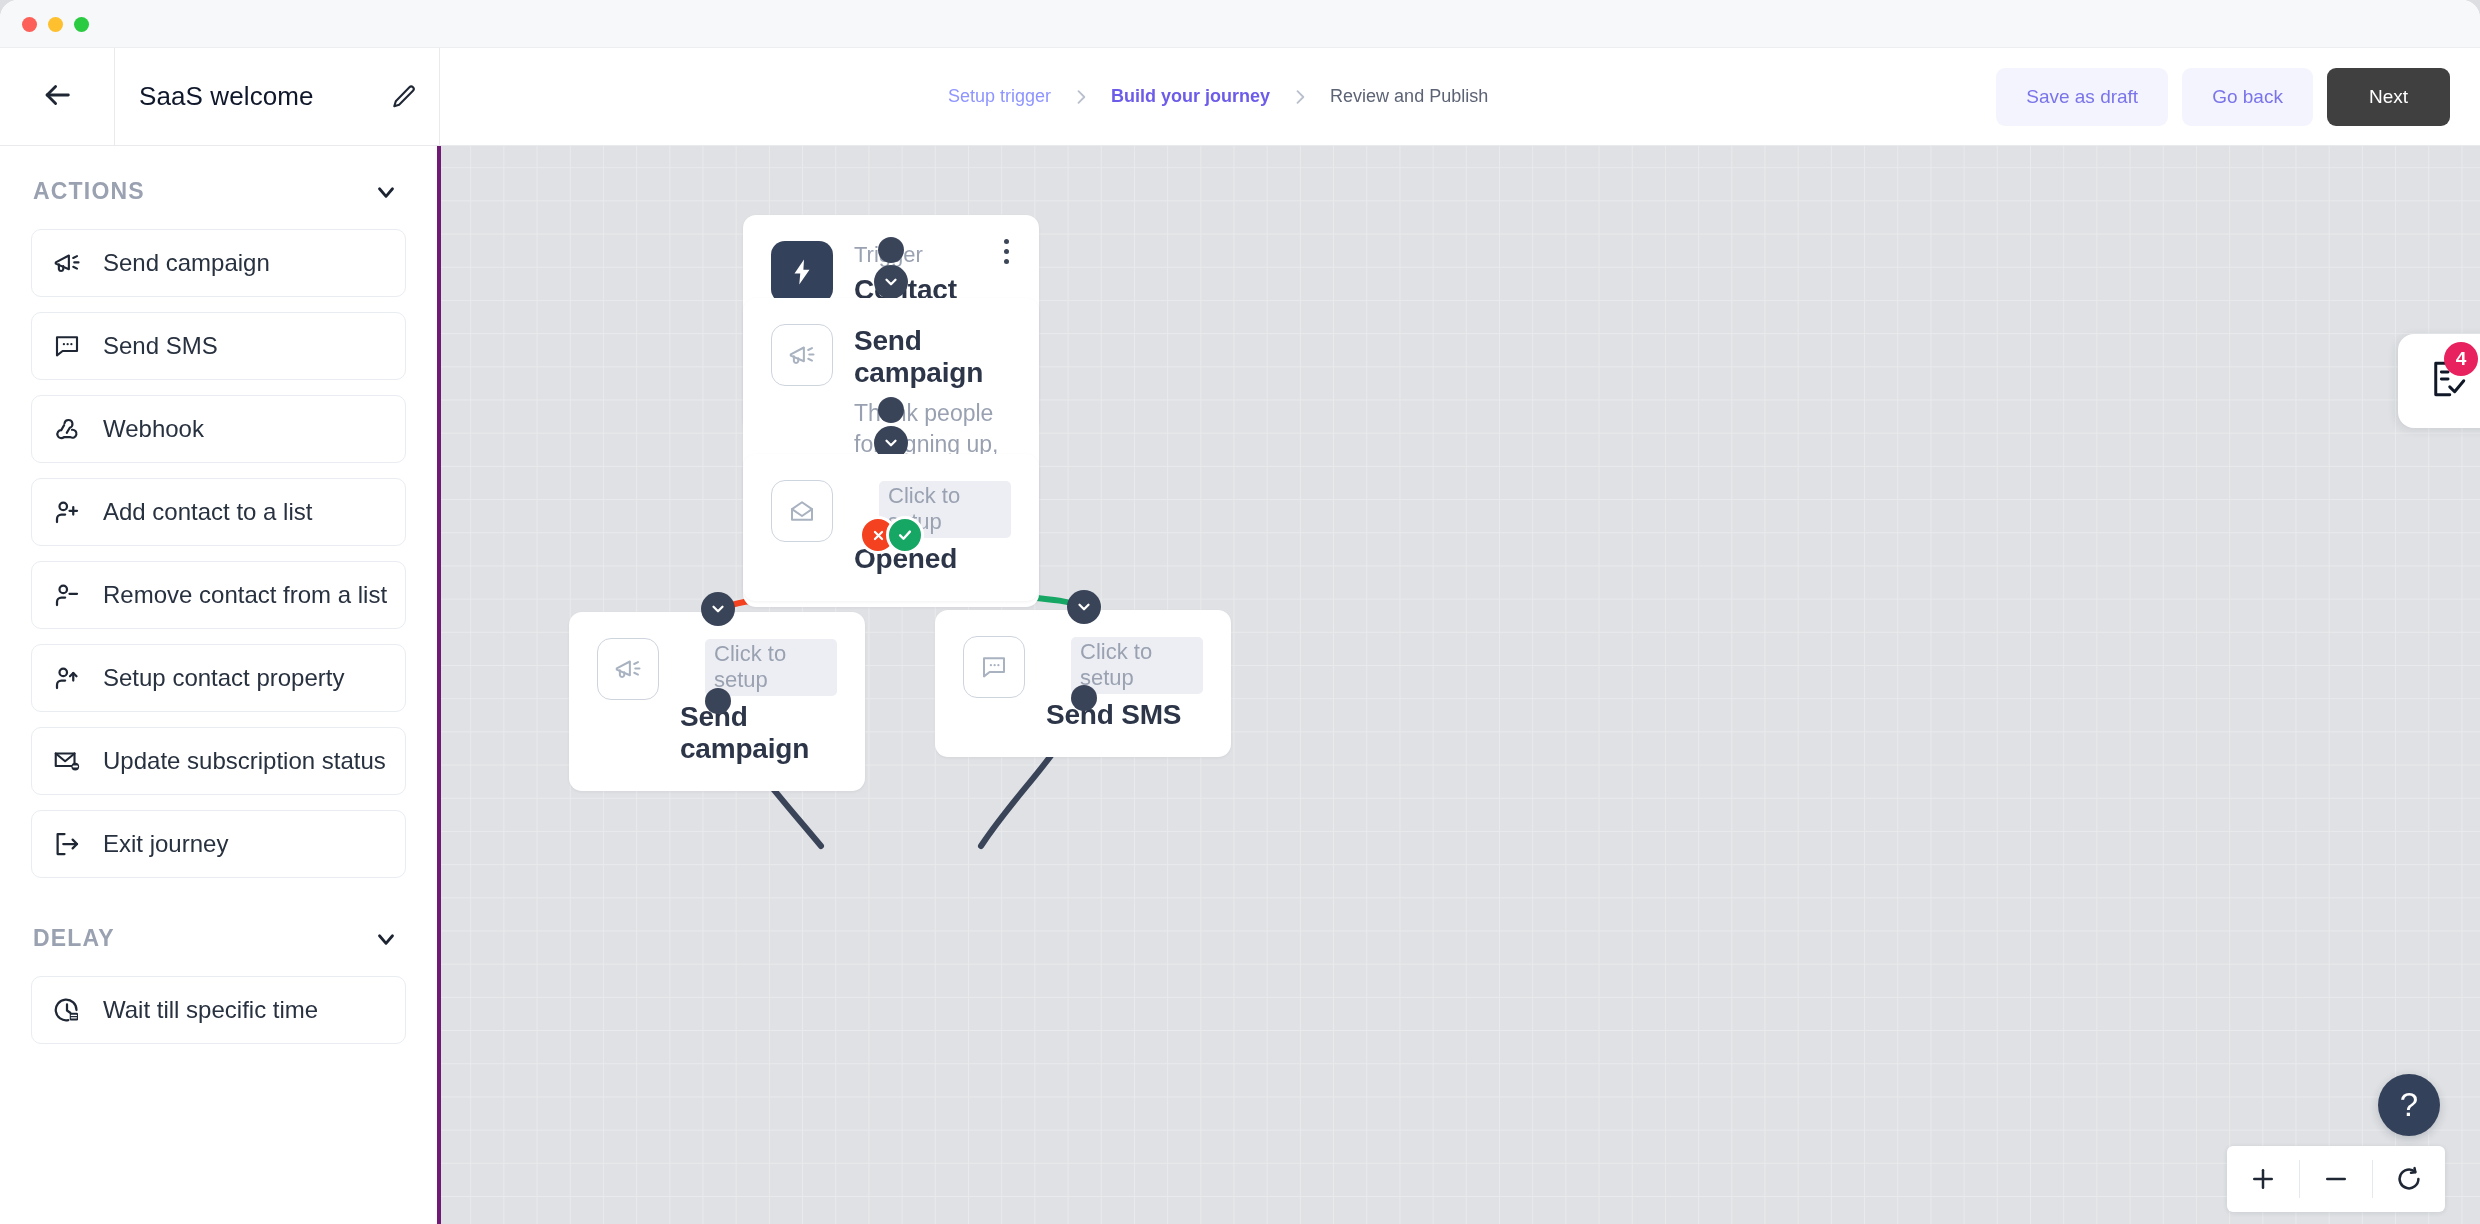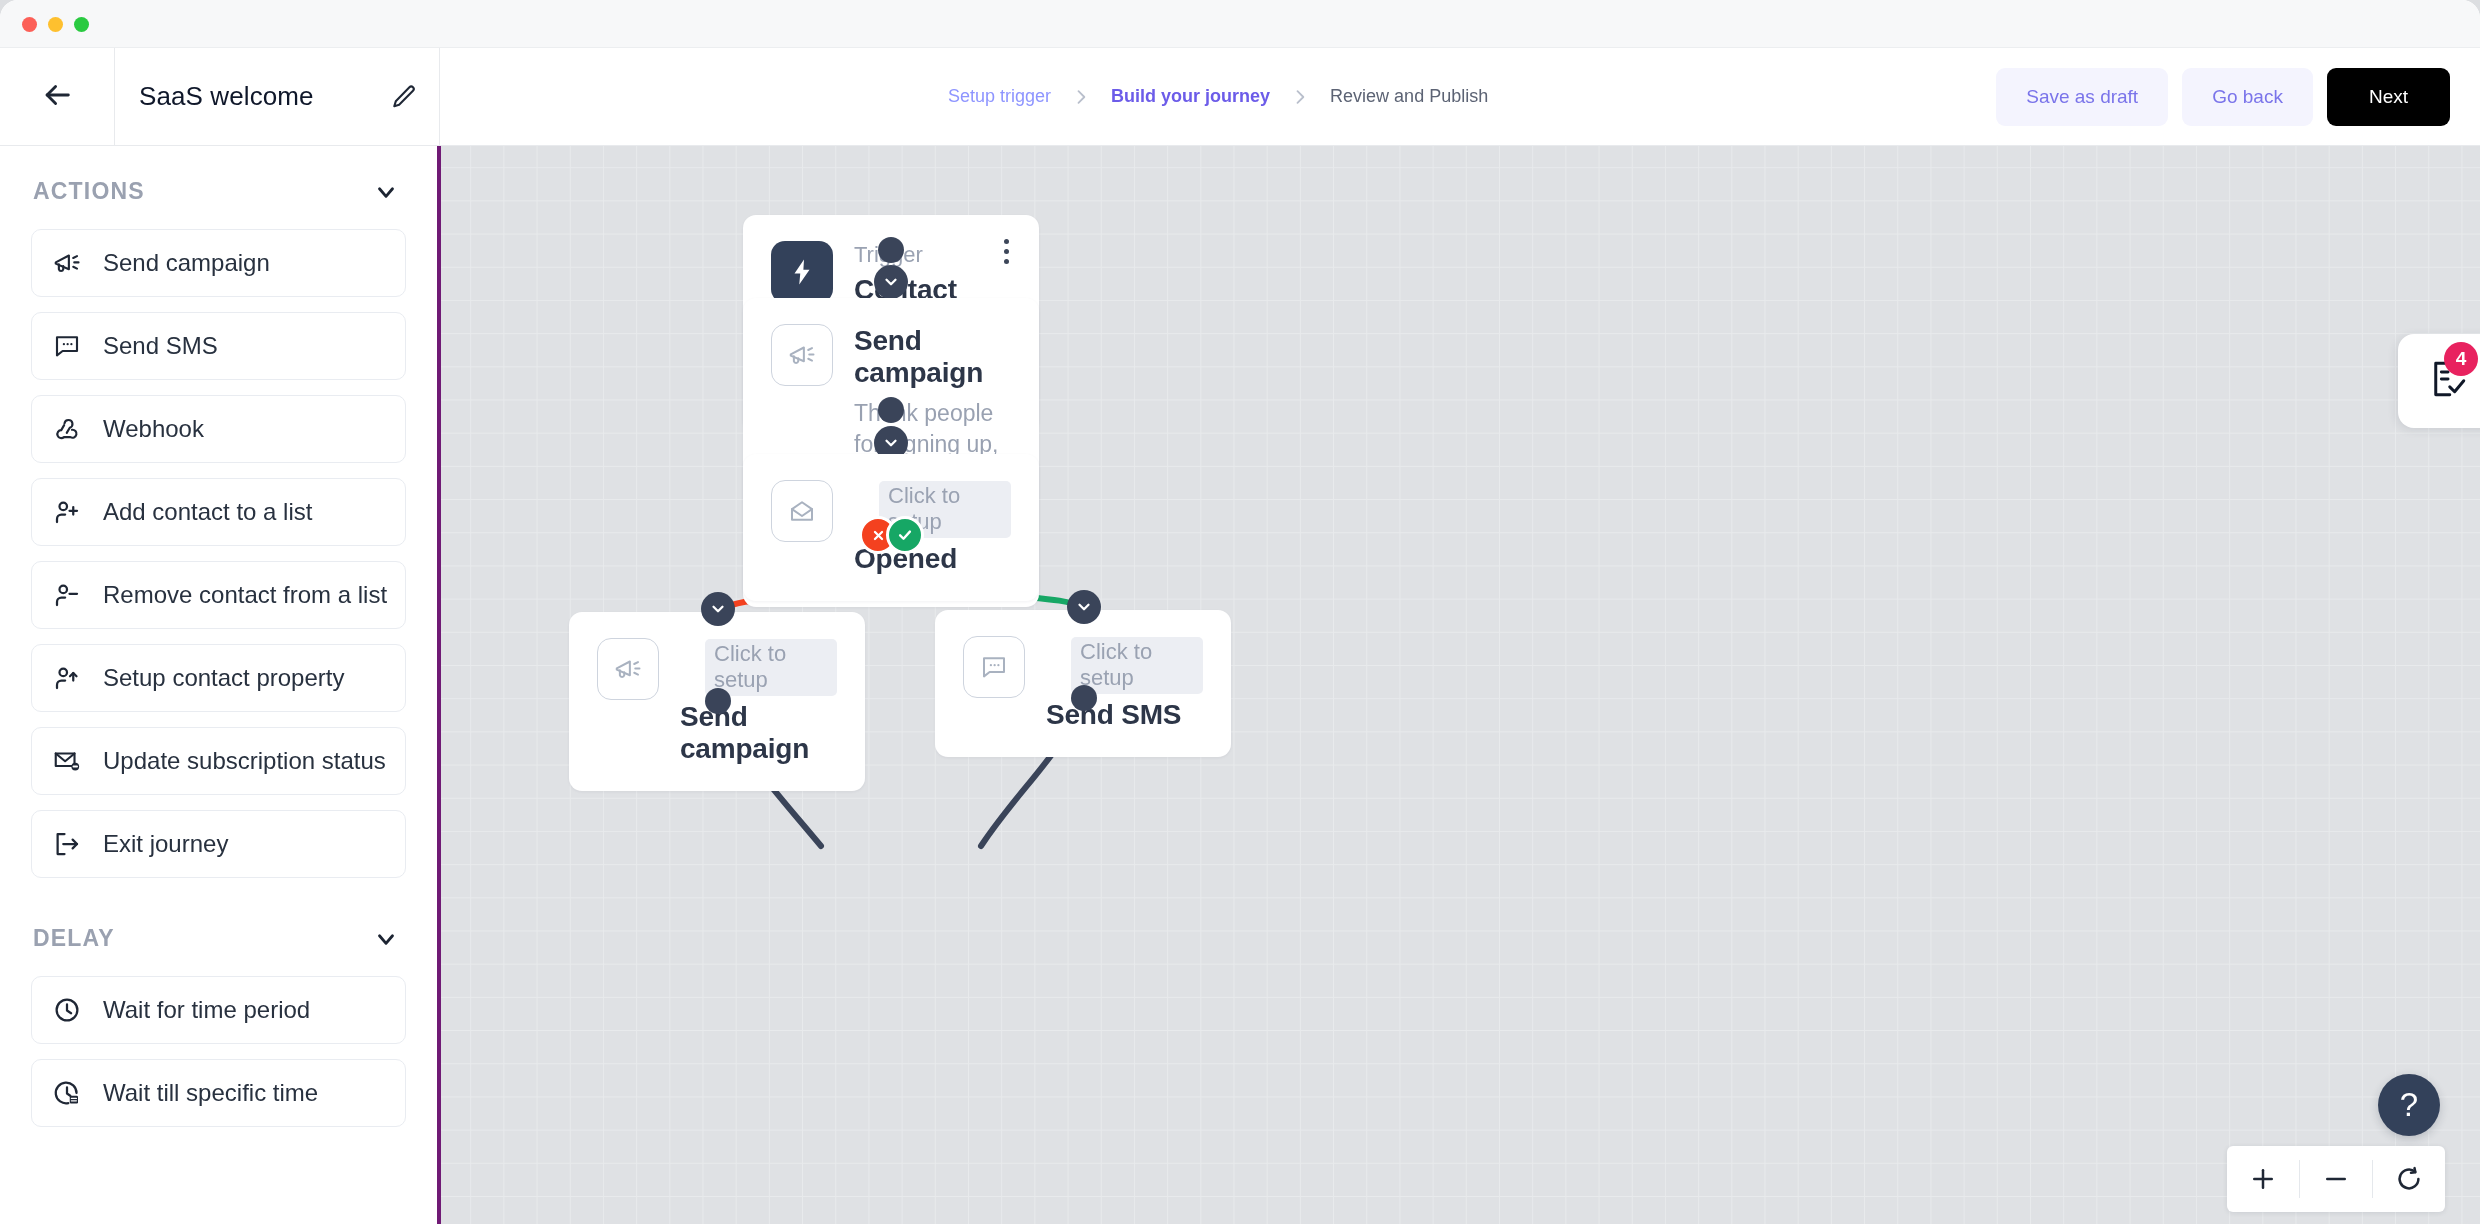--- a/index.html
+++ b/index.html
@@ -66,21 +66,21 @@
     display: flex; align-items: center; gap: 14px;
     padding-right: 30px;
   }
   .btn {
     height: 58px; padding: 0 30px; border-radius: 9px;
     display: flex; align-items: center; justify-content: center;
     font-size: 19px; cursor: pointer; white-space: nowrap; border: none;
     font-family: "Liberation Sans", sans-serif;
   }
   .btn.ghost { background: #f4f4fe; color: #7a74ea; }
-  .btn.primary { background: #000000; color: #ffffff; padding: 14px 42px; }
+  .btn.primary { background: #404040; color: #ffffff; padding: 14px 42px; }
 
   
   .sidebar {
     position: absolute; left: 0; top: 146px;
     width: 441px; height: 1078px;
     background: #ffffff;
     border-right: 4px solid #701a75;
     overflow: hidden;
     padding: 0 31px;
   }
@@ -353,29 +353,20 @@
 
     <div class="sec-head">
       <span class="sec-title">DELAY</span>
       <span class="sec-chev">
         <svg width="26" height="26" viewBox="0 0 24 24" fill="none" stroke="#1c2432" stroke-width="2.6" stroke-linecap="round" stroke-linejoin="round">
             <polyline points="6 9 12 16 18 9"></polyline>
           </svg>
       </span>
     </div>
 
-    <div class="item">
-      <span class="item-icon">
-        <svg width="30" height="30" viewBox="0 0 24 24" fill="none" stroke="#1f2735" stroke-width="1.8" stroke-linecap="round" stroke-linejoin="round">
-          <circle cx="12" cy="12" r="8.3"></circle>
-            <polyline points="12 7.5 12 12.4 15.3 14.6"></polyline>
-        </svg>
-      </span>
-      <span class="item-label">Wait for time period</span>
-    </div>
 
     <div class="item">
       <span class="item-icon">
         <svg width="30" height="30" viewBox="0 0 24 24" fill="none" stroke="#1f2735" stroke-width="1.8" stroke-linecap="round" stroke-linejoin="round">
           <path d="M19.6 12A8.3 8.3 0 1 0 13 20.1"></path>
             <polyline points="12 7.5 12 12.4 14.6 14.2"></polyline>
           <rect x="14.2" y="14.2" width="6.6" height="6.2" rx="1" fill="#1f2735" stroke="none"></rect>
           <line x1="15.5" y1="16.3" x2="19.5" y2="16.3" stroke="#fff" stroke-width="1"></line>
           <line x1="15.5" y1="18.2" x2="19.5" y2="18.2" stroke="#fff" stroke-width="1"></line>
         </svg>

